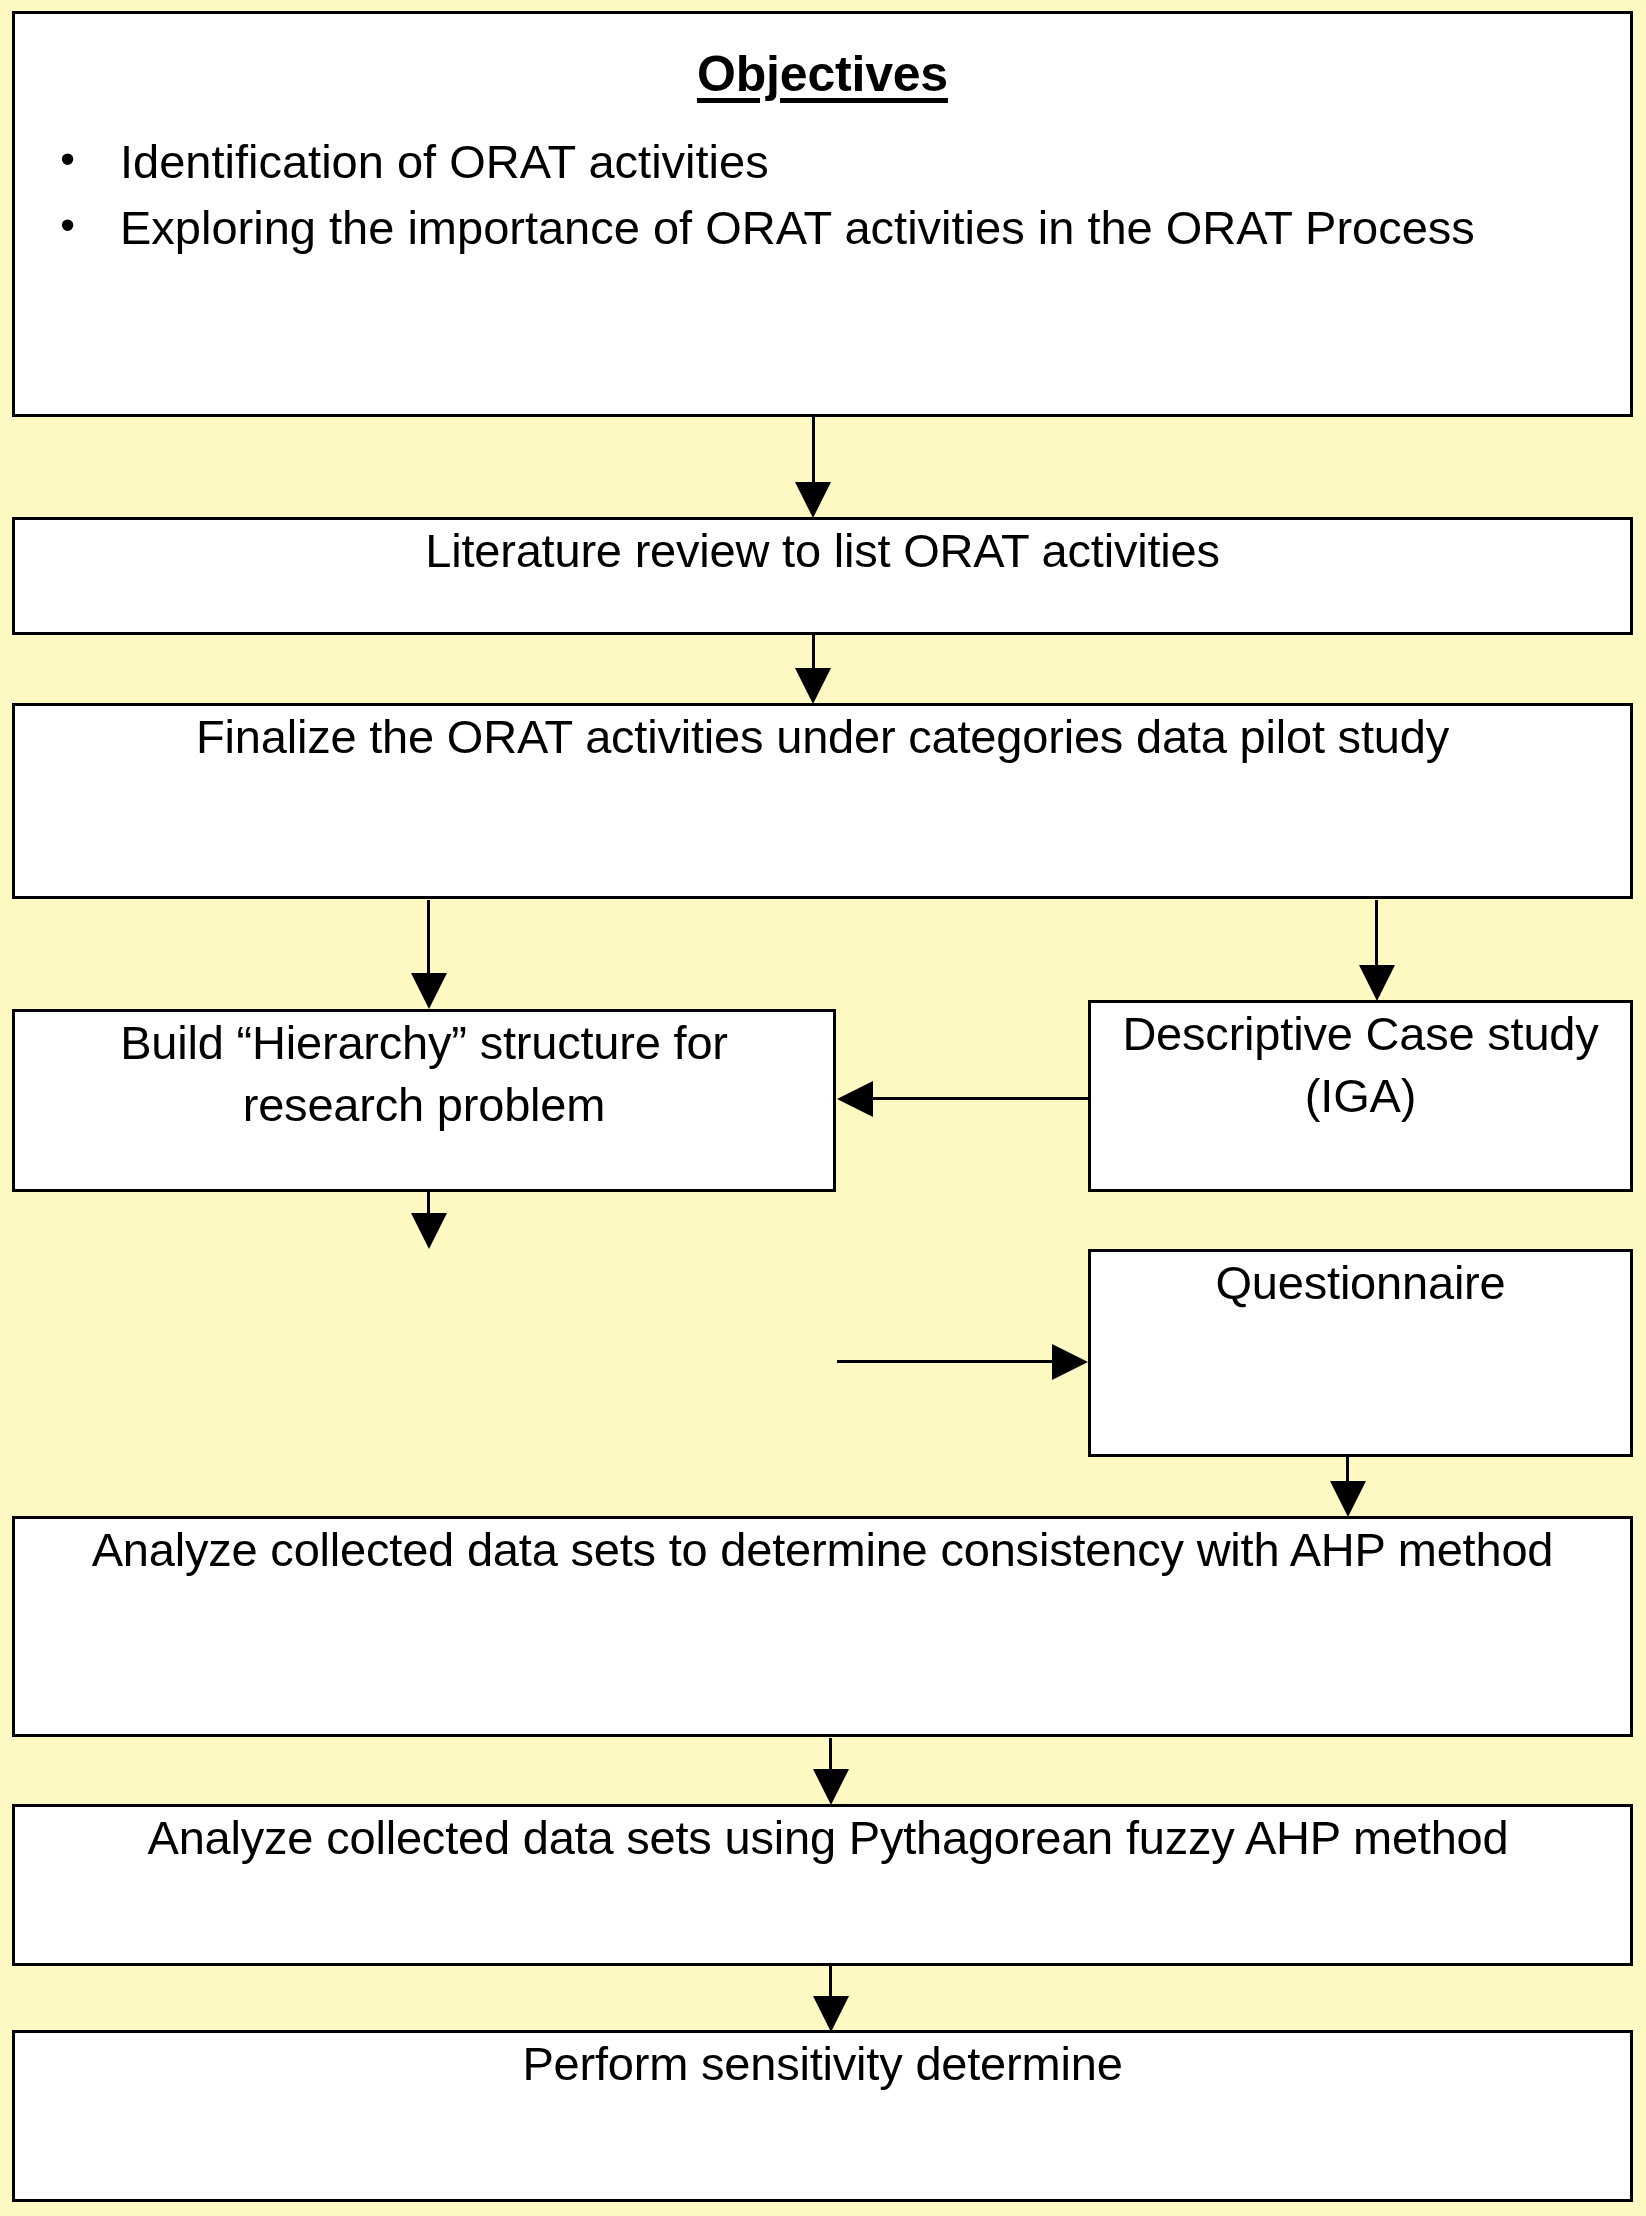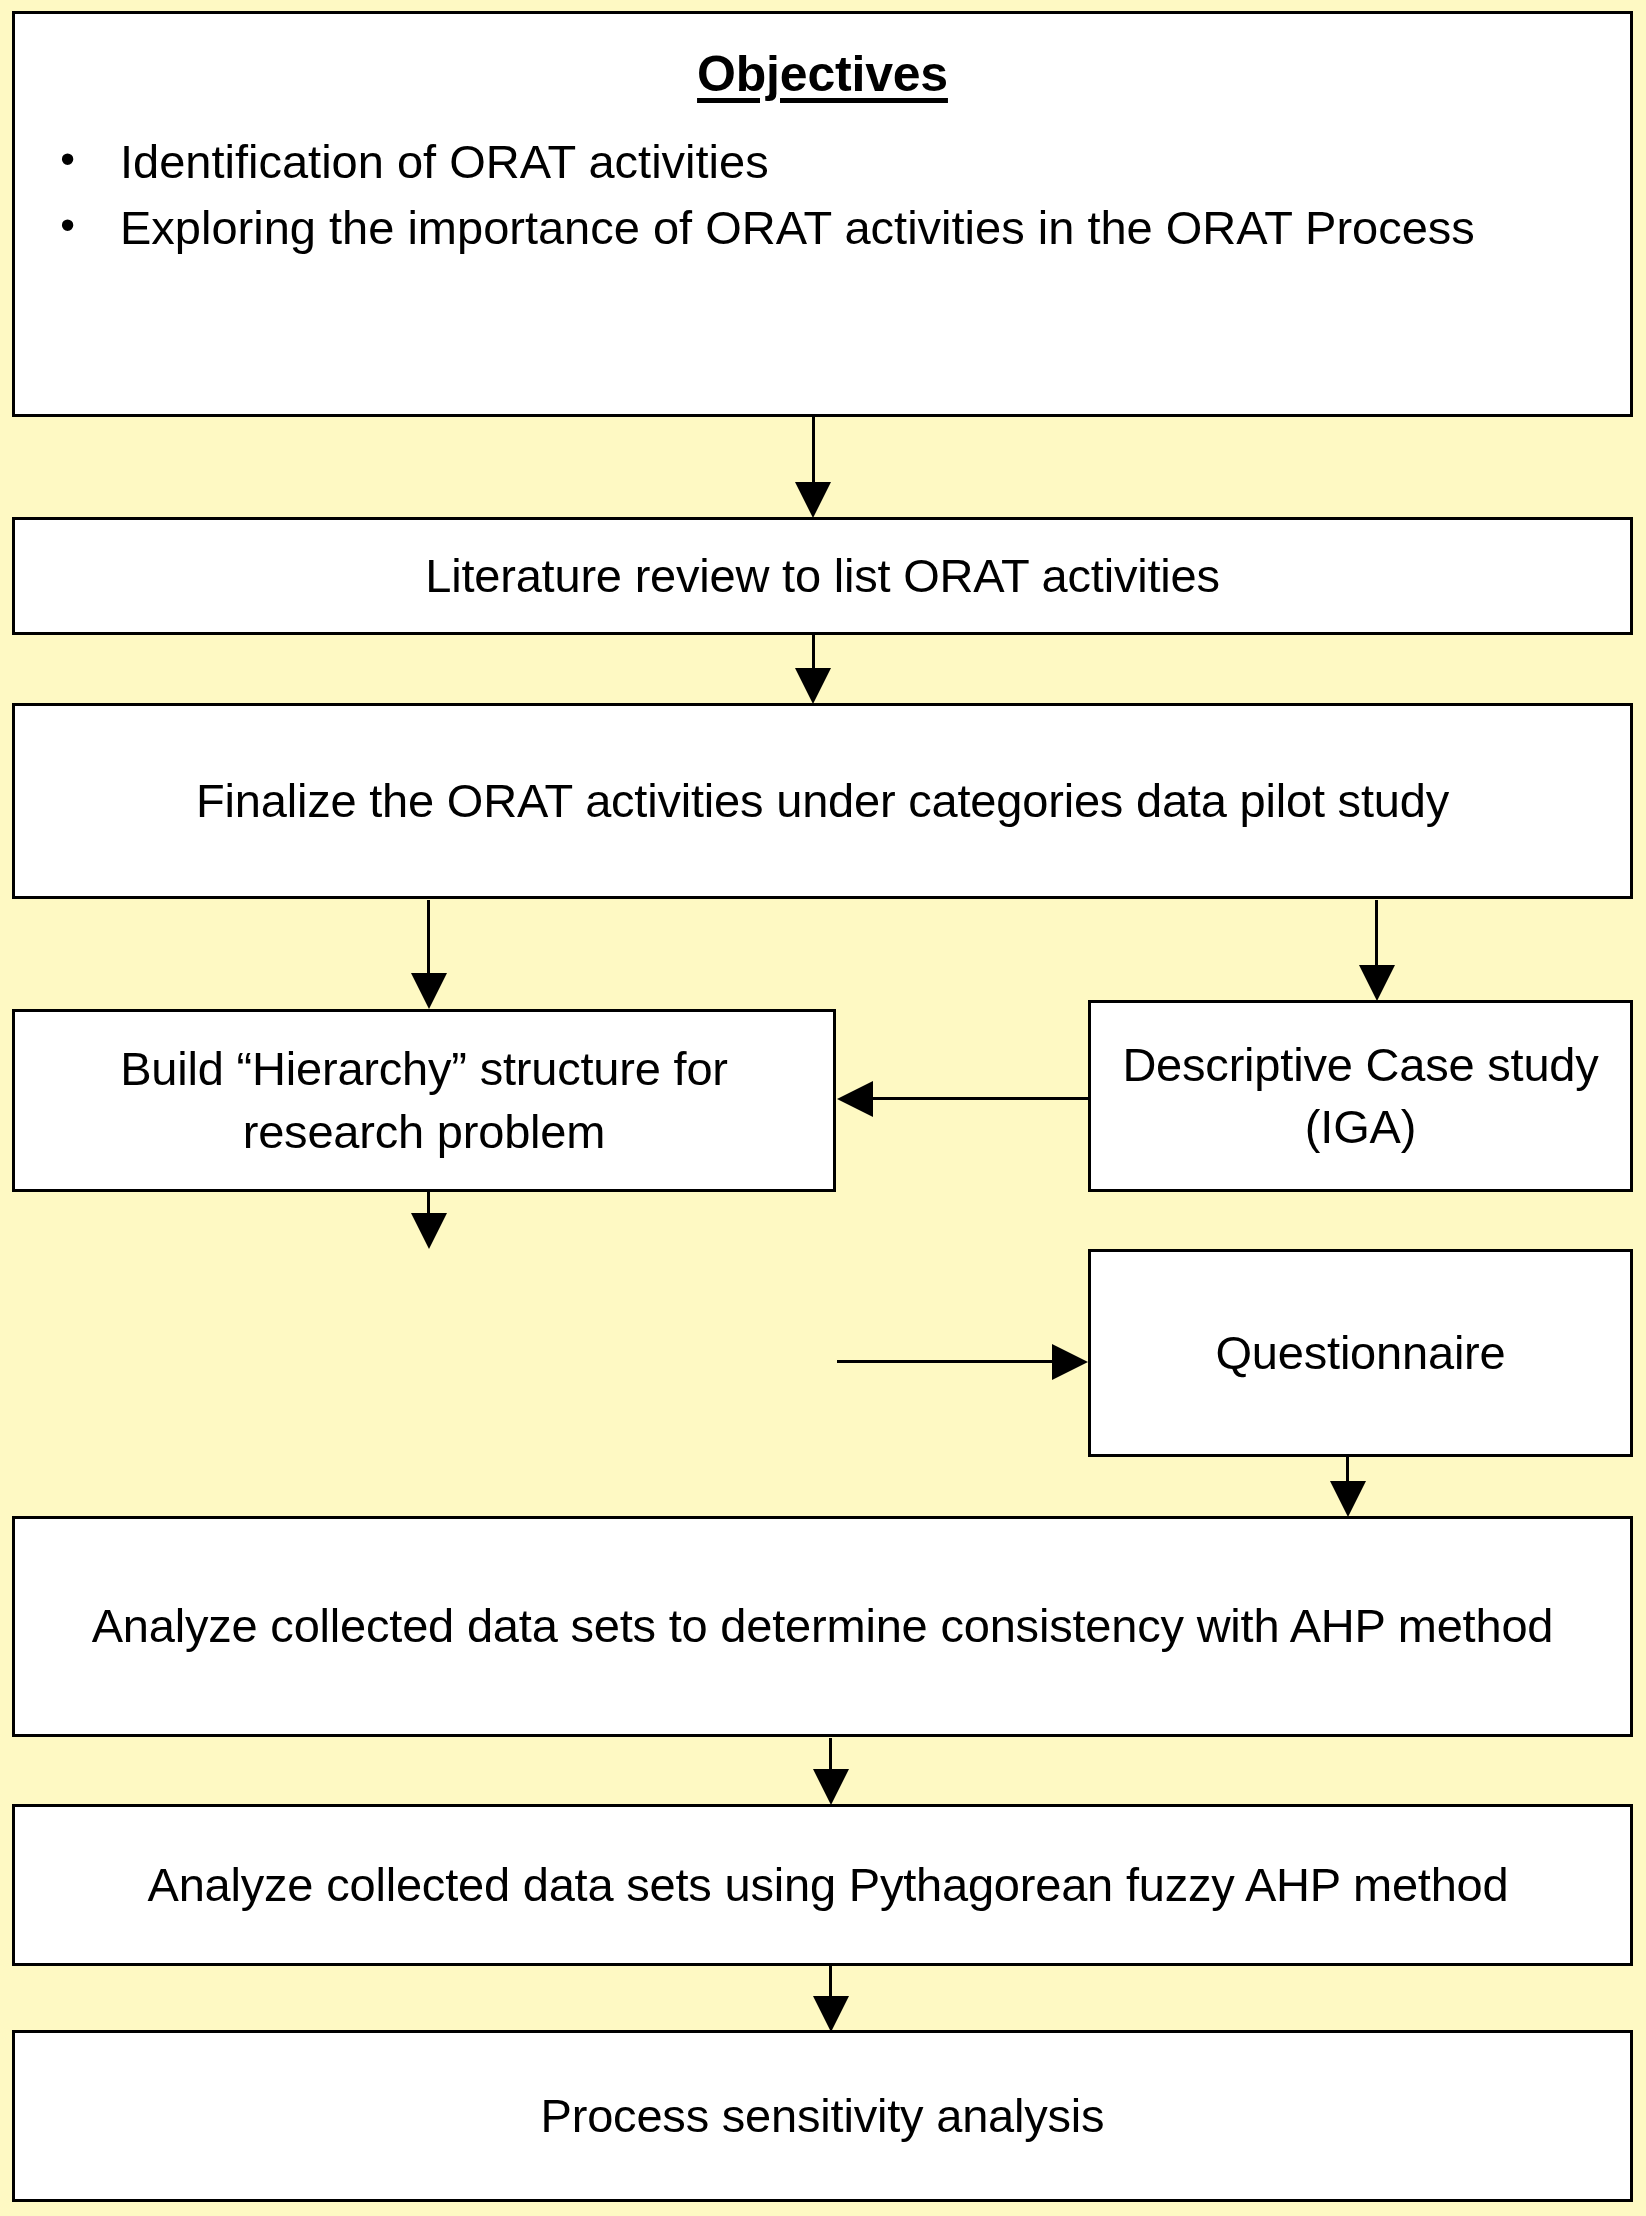--- a/index.html
+++ b/index.html
@@ -15,21 +15,21 @@
     overflow:hidden;
   }
   .box{
     position:absolute;
     box-sizing:border-box;
     border:3.2px solid #000000;
     background:#ffffff;
     display:flex;
     flex-direction:column;
     align-items:center;
-    justify-content:center;
+    justify-content:flex-start;
     text-align:center;
   }
   .box .txt{
     font-size:47px;
     line-height:1.32;
     padding:0 21px;
     letter-spacing:-0.2px;
     white-space:pre-line;
   }
   
@@ -176,17 +176,17 @@
   <div class="arrow-down" style="left:813px; top:1769px;"></div>
 
   <div class="box" style="left:12px; top:1804px; width:1621px; height:162px;padding-left:11px;">
     <div class="txt">Analyze collected data sets using Pythagorean fuzzy AHP method</div>
   </div>
 
   <div class="vline" style="left:829px; top:1966px; height:34px;"></div>
   <div class="arrow-down" style="left:813px; top:1996px;"></div>
 
   <div class="box" style="left:12px; top:2030px; width:1621px; height:172px;">
-    <div class="txt">Process sensitivity analysis</div>
+    <div class="txt">Perform sensitivity determine</div>
   </div>
 
 </div>
 
 
 </body></html>

